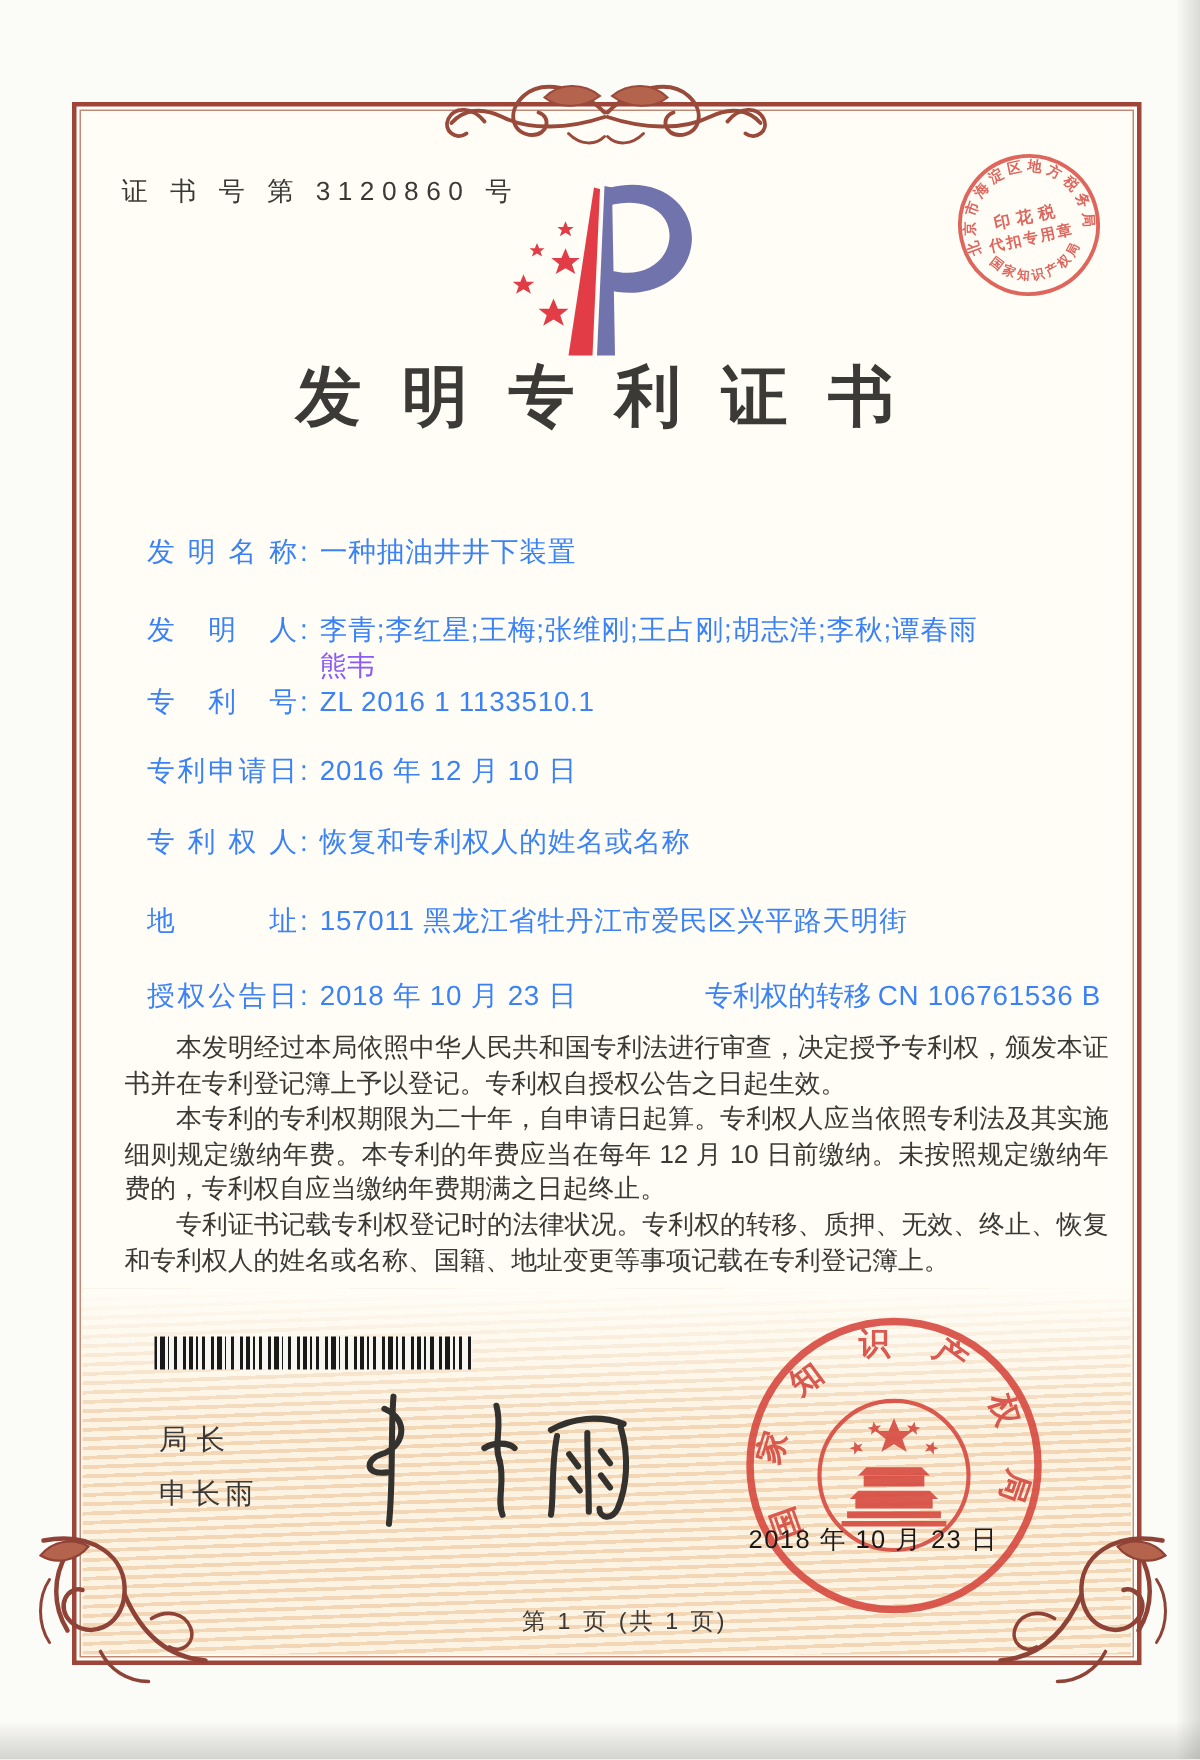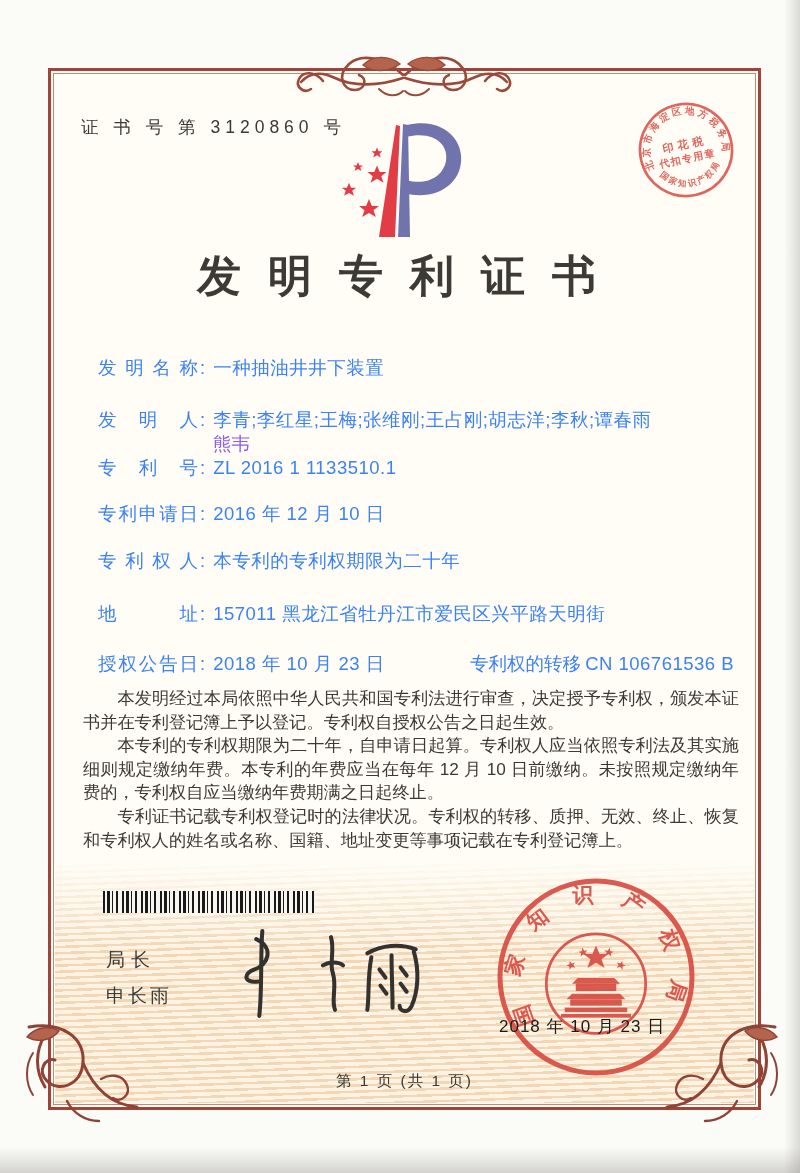--- a/index.html
+++ b/index.html
@@ -31,21 +31,21 @@
     background:repeating-linear-gradient(178deg,#f2d6b6 0px,#f2d6b6 2.5px,#fdf3e3 2.5px,#fdf3e3 6.2px);
   }
   .guilloche .fade{
     position:absolute;left:0;right:0;top:0;height:90px;
     background:linear-gradient(180deg,#fffdf6 0%,rgba(255,253,246,0) 100%);
   }
   .certno{position:absolute;left:30px;top:44px;font-size:17.5px;letter-spacing:5px;color:#3a3935;}
   .logo{position:absolute;left:274px;top:40px;width:152px;height:128px;}
   .taxstamp{position:absolute;left:578px;top:22px;width:114px;height:114px;transform:rotate(-12deg);opacity:.92;}
   .title{
-    position:absolute;left:0;top:176px;width:100%;text-align:center;
+    position:absolute;left:0;top:164px;width:100%;text-align:center;
     font-size:44px;font-weight:600;letter-spacing:27px;padding-left:11px;box-sizing:border-box;
     color:#3b3a36;
   }
   .frow{position:absolute;left:47px;font-size:18.5px;color:#3b82f6;white-space:nowrap;}
   .f-label{display:inline-block;width:100px;text-align:justify;text-align-last:justify;}
   .f-colon{display:inline-block;margin:0 8px 0 2px;}
   .f-val{letter-spacing:.5px;}
   .wrapline{position:absolute;left:162px;font-size:18.5px;color:#8b5cf6;}
   .grant2{position:absolute;left:372px;top:0;}
   .paras{
@@ -58,21 +58,21 @@
     background:repeating-linear-gradient(90deg,#191919 0 2px,#f8f6f0 2px 4px,#191919 4px 7px,#f8f6f0 7px 9px,#191919 9px 10px,#f8f6f0 10px 13px,#191919 13px 15px,#f8f6f0 15px 19px);
   }
   .sig-title{position:absolute;left:55px;top:876px;font-size:19px;letter-spacing:6px;color:#3a3935;}
   .sig-name{position:absolute;left:55px;top:912px;font-size:19px;letter-spacing:3px;color:#3a3935;}
   .signature{position:absolute;left:177px;top:852px;width:212px;height:100px;}
   .bigseal{position:absolute;left:434px;top:795px;width:222px;height:222px;opacity:.88;}
   .sealdate{
     position:absolute;left:448px;top:944px;width:190px;font-size:17px;
     color:#191918;letter-spacing:1px;z-index:6;white-space:nowrap;
   }
-  .footer{position:absolute;left:0;top:1000px;width:100%;text-align:center;font-size:15.5px;letter-spacing:2px;color:#3a3935;}
+  .footer{position:absolute;left:12px;top:1000px;width:100%;text-align:center;font-size:15.5px;letter-spacing:2px;color:#3a3935;}
   .orn{position:absolute;pointer-events:none;z-index:3;}
   .orn-top{left:240px;top:-28px;width:226px;height:64px;}
   .orn-bl{left:-38px;top:942px;width:132px;height:132px;transform:scale(-1,1);}
   .orn-br{left:608px;top:942px;width:132px;height:132px;}
 </style>
 </head>
 <body>
 
 <svg width="0" height="0" style="position:absolute" aria-hidden="true">
   <defs>
@@ -163,21 +163,21 @@
 
     <div class="frow" style="top:384px">
       <span class="f-label">专利号</span><span class="f-colon">:</span><span class="f-val">ZL 2016 1 1133510.1</span>
     </div>
 
     <div class="frow" style="top:430px">
       <span class="f-label">专利申请日</span><span class="f-colon">:</span><span class="f-val">2016 年 12 月 10 日</span>
     </div>
 
     <div class="frow" style="top:477px">
-      <span class="f-label">专利权人</span><span class="f-colon">:</span><span class="f-val">本专利的专利权期限为二十年</span>
+      <span class="f-label">专利权人</span><span class="f-colon">:</span><span class="f-val">恢复和专利权人的姓名或名称</span>
     </div>
 
     <div class="frow" style="top:530px">
       <span class="f-label">地址</span><span class="f-colon">:</span><span class="f-val">157011 黑龙江省牡丹江市爱民区兴平路天明街</span>
     </div>
 
     <div class="frow" style="top:580px">
       <span class="f-label">授权公告日</span><span class="f-colon">:</span><span class="f-val">2018 年 10 月 23 日</span>
       <span class="grant2">
         <span class="f-label">专利权的转移</span><span class="f-colon">:</span><span class="f-val">CN 106761536 B</span>

